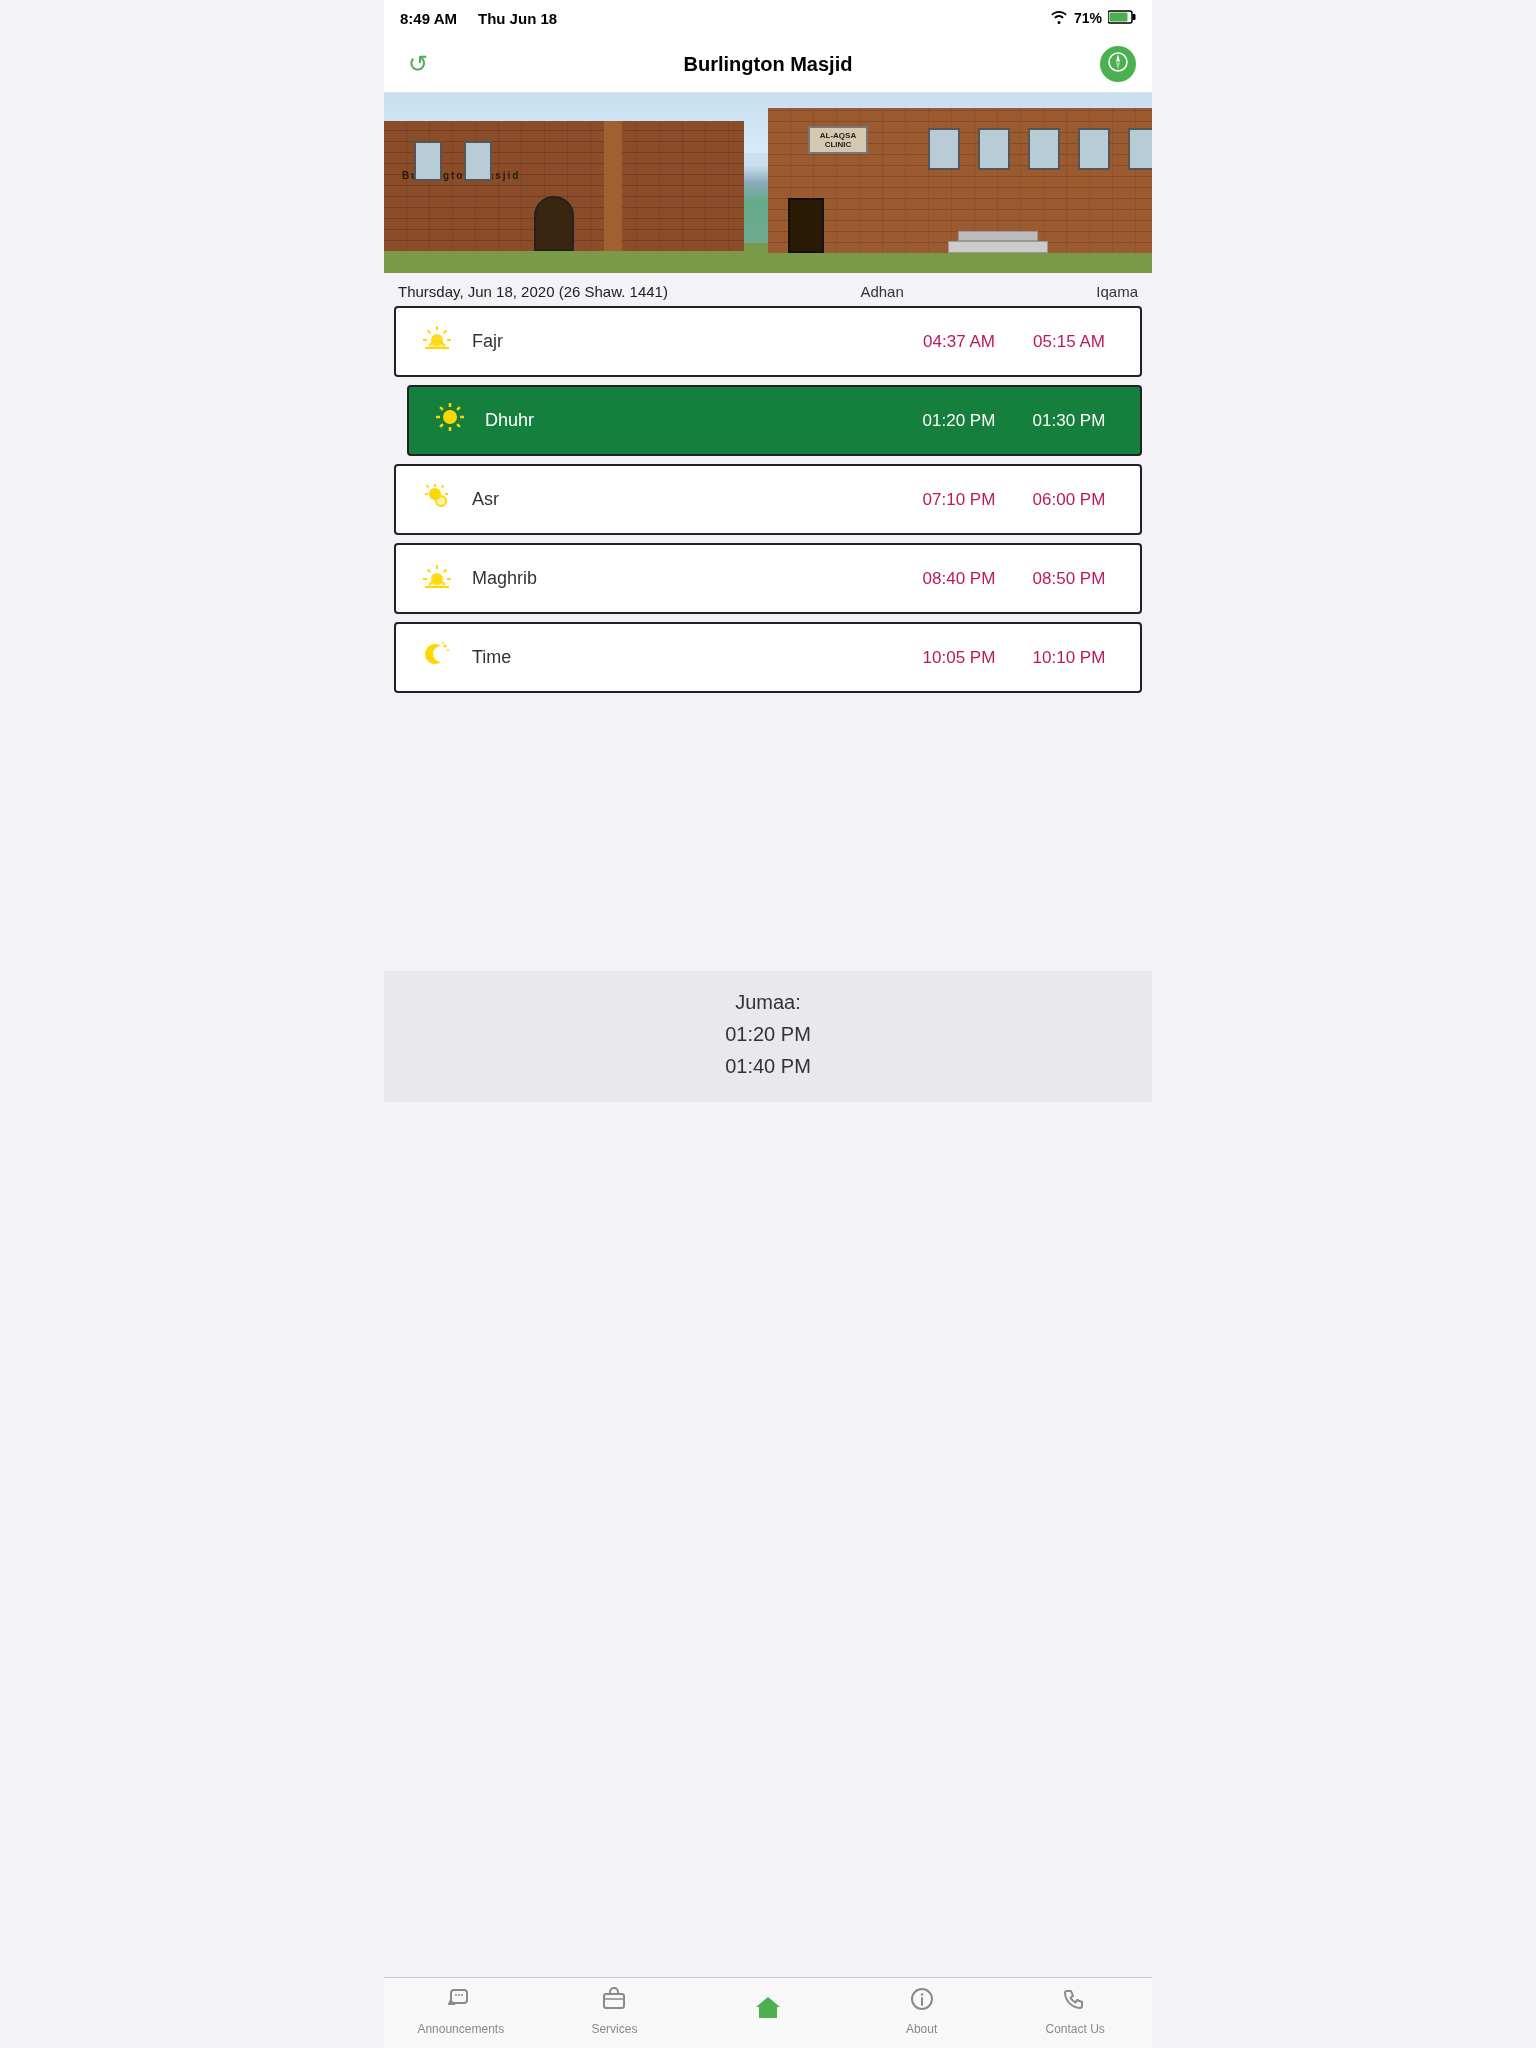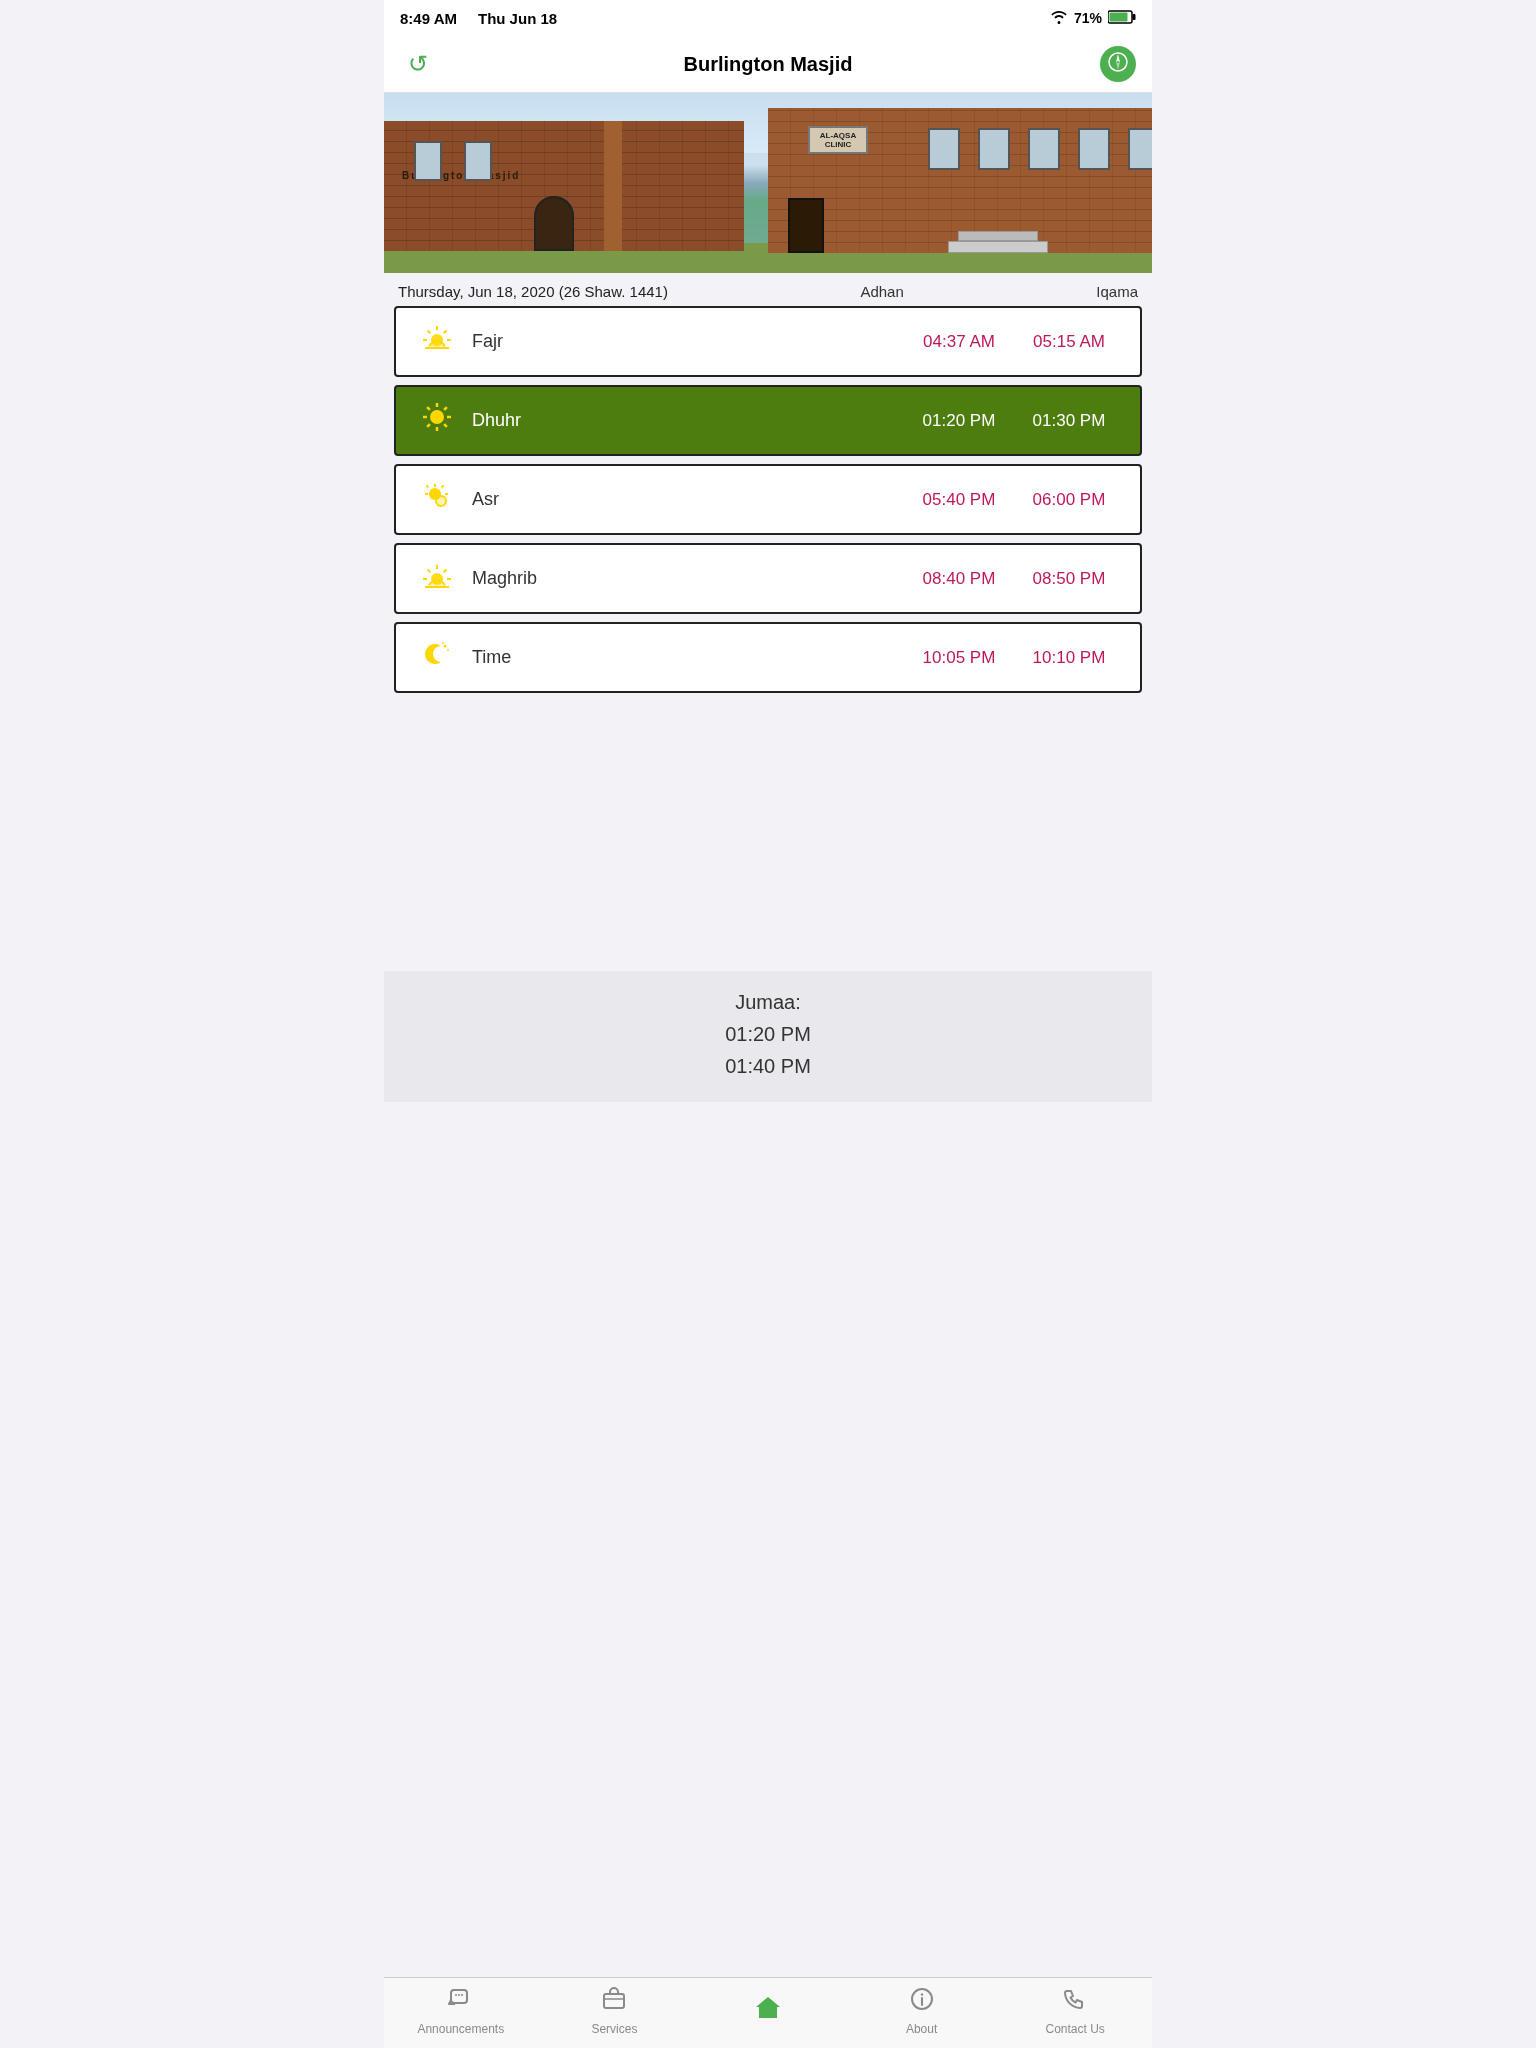--- a/index.html
+++ b/index.html
@@ -143,21 +143,22 @@
       background: white;
       border: 2px solid #222;
       border-radius: 4px;
       display: flex;
       align-items: center;
       padding: 14px 16px;
       margin-bottom: 8px;
     }
 
     .prayer-row.active {
-      background: #4d7c0f;
+      background: #15803d;
+      margin-left: 13px;
     }
 
     .prayer-icon {
       font-size: 28px;
       width: 50px;
       text-align: center;
     }
 
     .prayer-name {
       flex: 1;
@@ -379,21 +380,21 @@
       <circle cx="14" cy="14" r="6" fill="#FFD700"></circle>
       <line x1="14" y1="4" x2="14" y2="7" stroke="#FFD700" stroke-width="2"></line>
       <line x1="24" y1="14" x2="27" y2="14" stroke="#FFD700" stroke-width="2"></line>
       <line x1="4" y1="14" x2="7" y2="14" stroke="#FFD700" stroke-width="2"></line>
       <line x1="20.5" y1="7.5" x2="22.6" y2="5.4" stroke="#FFD700" stroke-width="2"></line>
       <line x1="7.5" y1="7.5" x2="5.4" y2="5.4" stroke="#FFD700" stroke-width="2"></line>
       <circle cx="20" cy="21" r="5" fill="none" stroke="#FFD700" stroke-width="2"></circle>
       <circle cx="20" cy="21" r="4.5" fill="rgba(255,215,0,0.3)"></circle>
     </svg></div>
       <div class="prayer-name">Asr</div>
-      <div class="prayer-time">05:40 PM</div>
+      <div class="prayer-time">07:10 PM</div>
       <div class="prayer-time">06:00 PM</div>
     </div>
       <div class="prayer-row">
       <div class="prayer-icon"><svg width="32" height="32" viewBox="0 0 32 32">
       <circle cx="16" cy="20" r="6" fill="#FFD700" opacity="0.9"></circle>
       <path d="M8 26 Q16 16 24 26" fill="none" stroke="#FFD700" stroke-width="2"></path>
       <path d="M6 28 Q16 18 26 28" fill="#FFD700" opacity="0.3"></path>
       <line x1="4" y1="28" x2="28" y2="28" stroke="#FFD700" stroke-width="2"></line>
       <line x1="16" y1="6" x2="16" y2="10" stroke="#FFD700" stroke-width="2"></line>
       <line x1="26" y1="20" x2="30" y2="20" stroke="#FFD700" stroke-width="2"></line>

